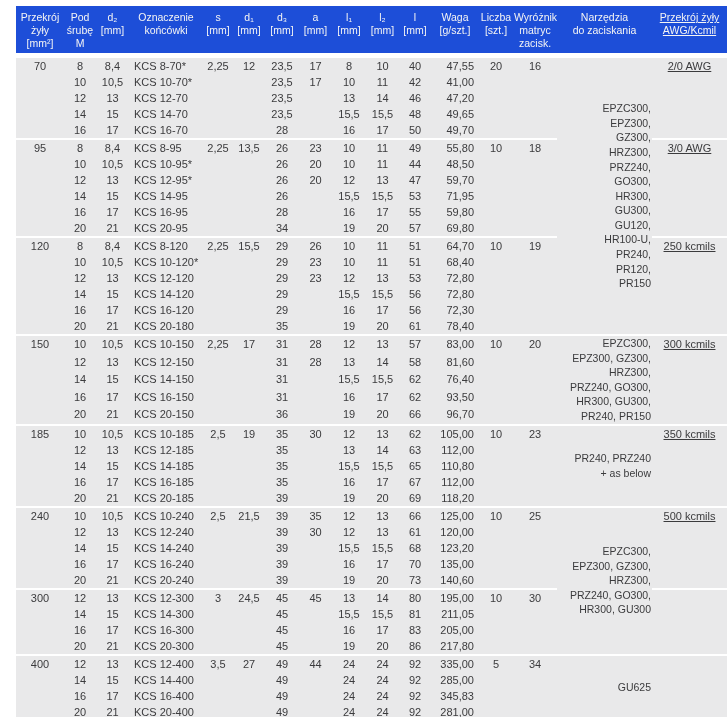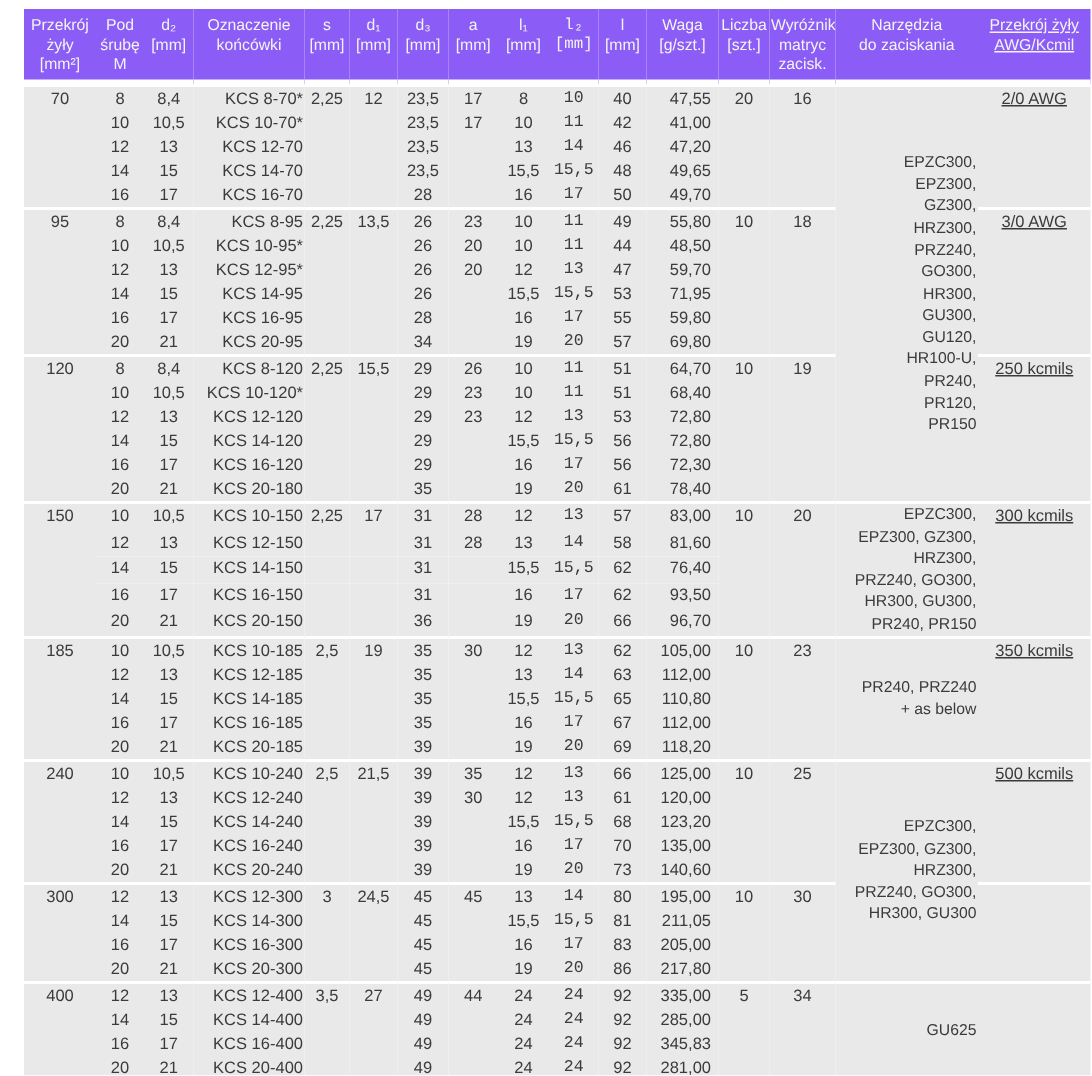--- a/index.html
+++ b/index.html
@@ -1,40 +1,40 @@
 <!DOCTYPE html>
 <html><head>
 <meta charset="utf-8">
 <style>
   * { box-sizing: border-box; }
   body { margin:0; background:#ffffff; font-family:"Liberation Sans", sans-serif; }
   .page { width:728px; height:717px; background:#ffffff; padding:6px 1px 0 16px; overflow:hidden; }
   table { border-collapse:separate; border-spacing:0; table-layout:fixed; width:711px; }
   th {
-    background:#8b5cf6; color:#f4f4f4; font-weight:normal; font-size:10.5px;
+    background:#1d4ed8; color:#f4f4f4; font-weight:normal; font-size:10.5px;
     line-height:13px; vertical-align:top; padding:5px 1px 3px;
     white-space:pre-line; text-align:center; border-bottom:3px solid #ffffff;
   }
   td {
     background:#e9e9ea; color:#3b3b3d; font-size:11px; height:16px;
     padding:0 1px; text-align:center; vertical-align:top; line-height:16px;
     overflow:hidden;
   }
   td.gs { border-top:2px solid #ffffff; }
   .c-size { width:48px; }
   .c-m    { width:32px; }
   .c-d2   { width:33px; }
   .c-name { width:74px; }
-  td.c-name { text-align:right; padding-left:5px; }
+  td.c-name { text-align:left; padding-left:5px; }
   .c-s    { width:30px; }
   .c-d1   { width:32px;margin-left:36px; }
   .c-d3   { width:34px;margin-left:26px; }
   .c-a    { width:33px; }
   .c-l1   { width:34px; }
-  .c-l2   { width:33px;font-family:Liberation Mono, monospace; }
+  .c-l2   { width:33px; }
   .c-l    { width:32px; }
   .c-waga { width:48px; }
   td.c-waga { text-align:right; padding-right:5px; }
   .c-qty  { width:34px; }
   .c-die  { width:44px; }
   .c-tools{ width:95px; }
   td.c-tools { text-align:right; padding-left:9px; vertical-align:middle;
                white-space:pre-line; font-size:10.5px; line-height:14.6px; }
   .c-awg  { width:75px;text-decoration:underline; }
 </style>

